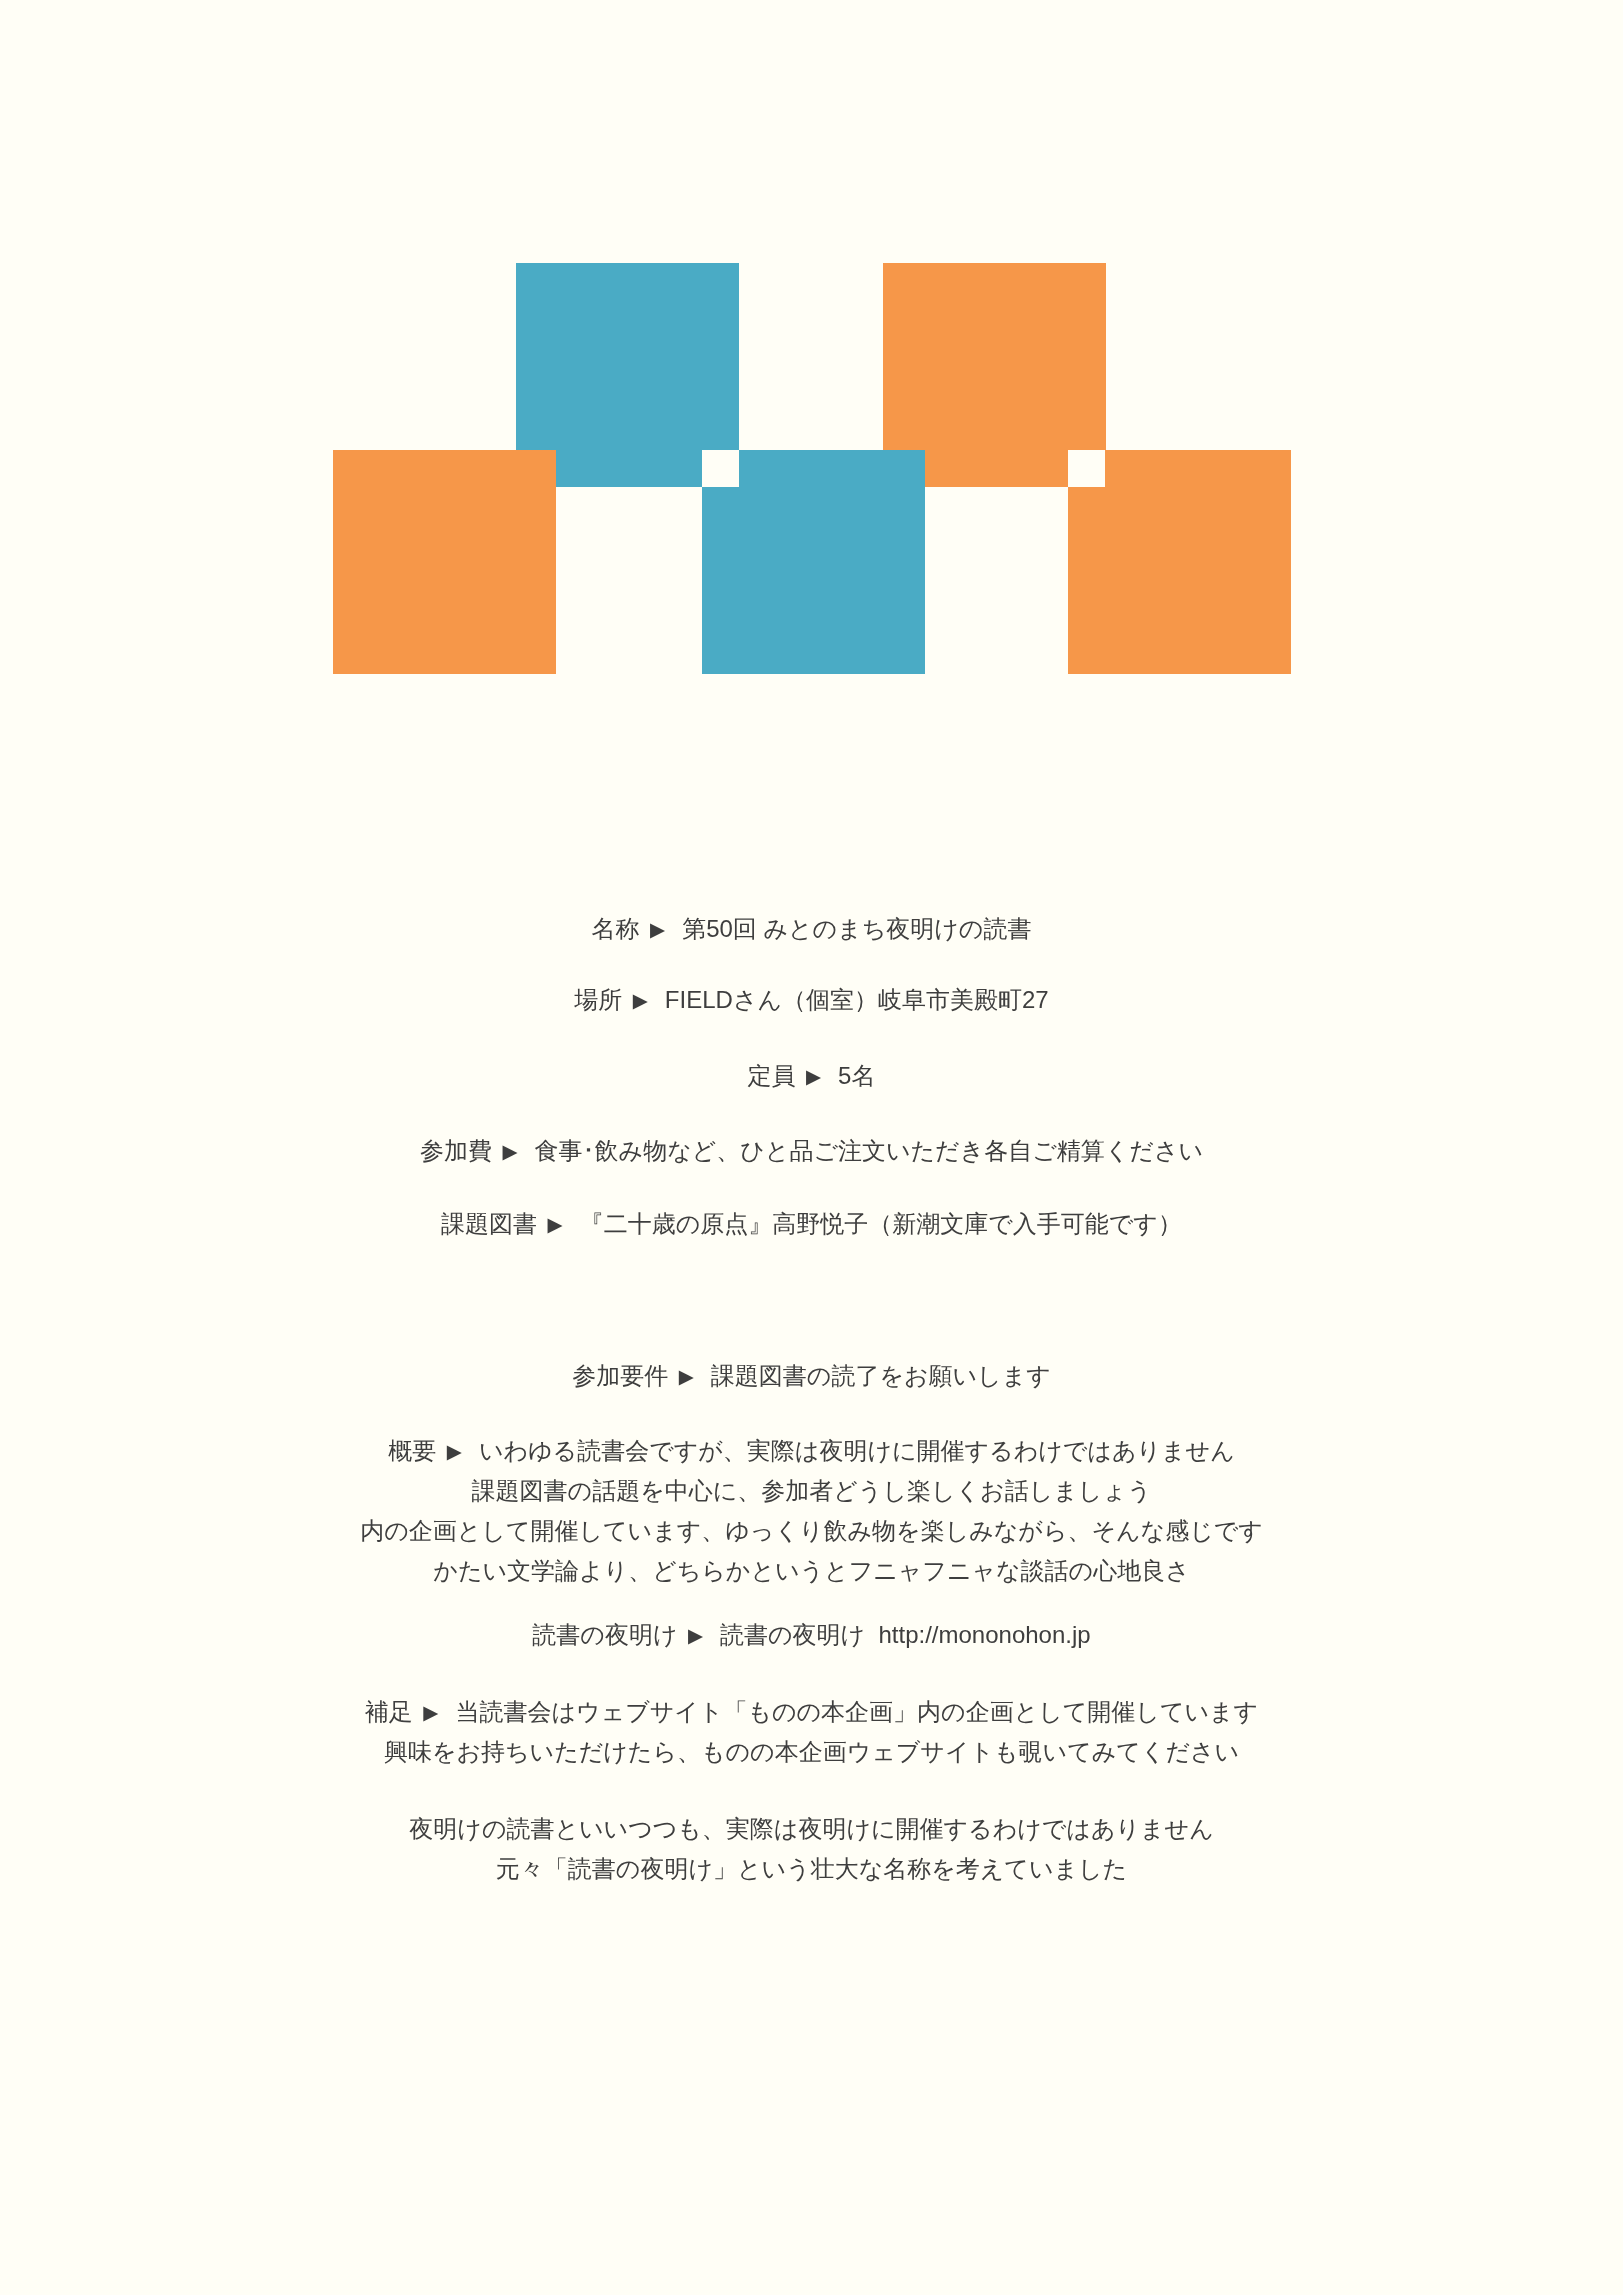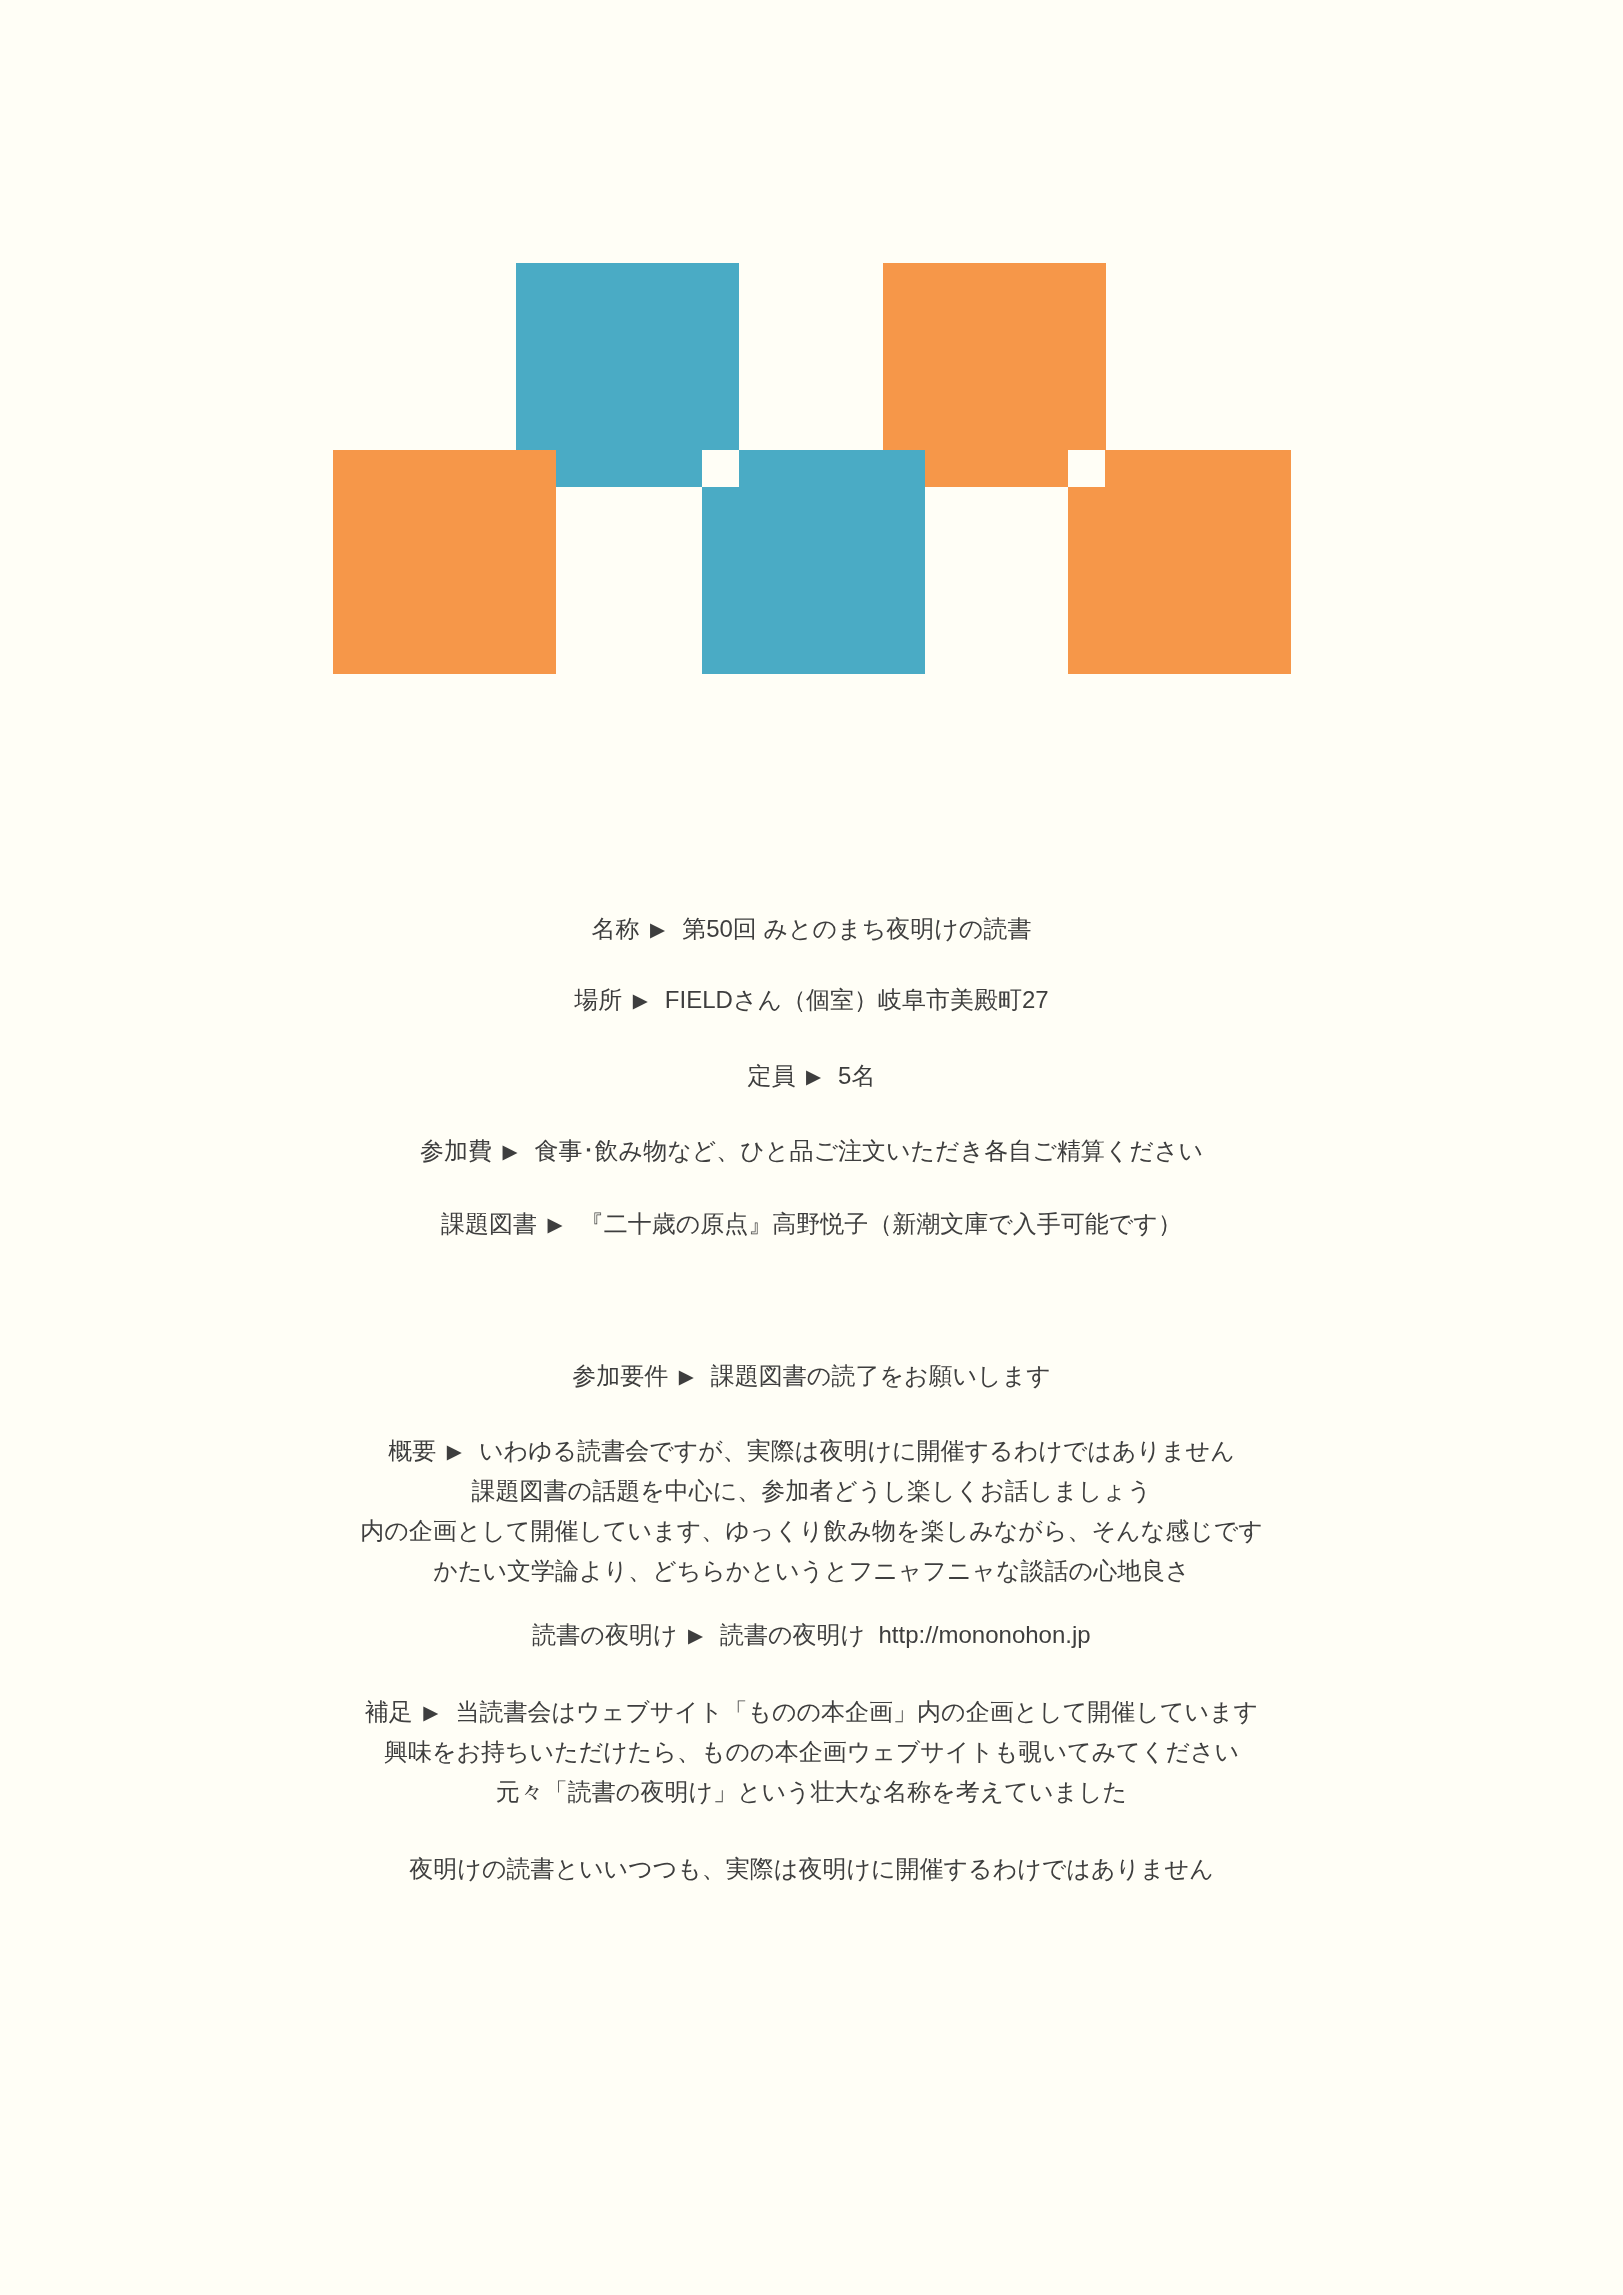--- a/index.html
+++ b/index.html
@@ -105,20 +105,20 @@
 
     <div class="row"><span class="txt">かたい文学論より、どちらかというとフニャフニャな談話の心地良さ</span></div>
 
 
     <div class="row mt37"><span class="lbl">読書の夜明け</span><span class="arrow">▶</span><span class="txt">読書の夜明け  http://mononohon.jp</span></div>
 
     <div class="row mt57"><span class="lbl">補足</span><span class="arrow">▶</span><span class="txt">当読書会はウェブサイト「ものの本企画」内の企画として開催しています</span></div>
 
     <div class="row"><span class="txt">興味をお持ちいただけたら、ものの本企画ウェブサイトも覗いてみてください</span></div>
 
+    <div class="row mt57"><span class="txt">夜明けの読書といいつつも、実際は夜明けに開催するわけではありません</span></div>
+
     <div class="row"><span class="txt">元々「読書の夜明け」という壮大な名称を考えていました</span></div>
-
-    <div class="row mt57"><span class="txt">夜明けの読書といいつつも、実際は夜明けに開催するわけではありません</span></div>
 
 
   </div>
 </div>
 
 
 </body></html>

